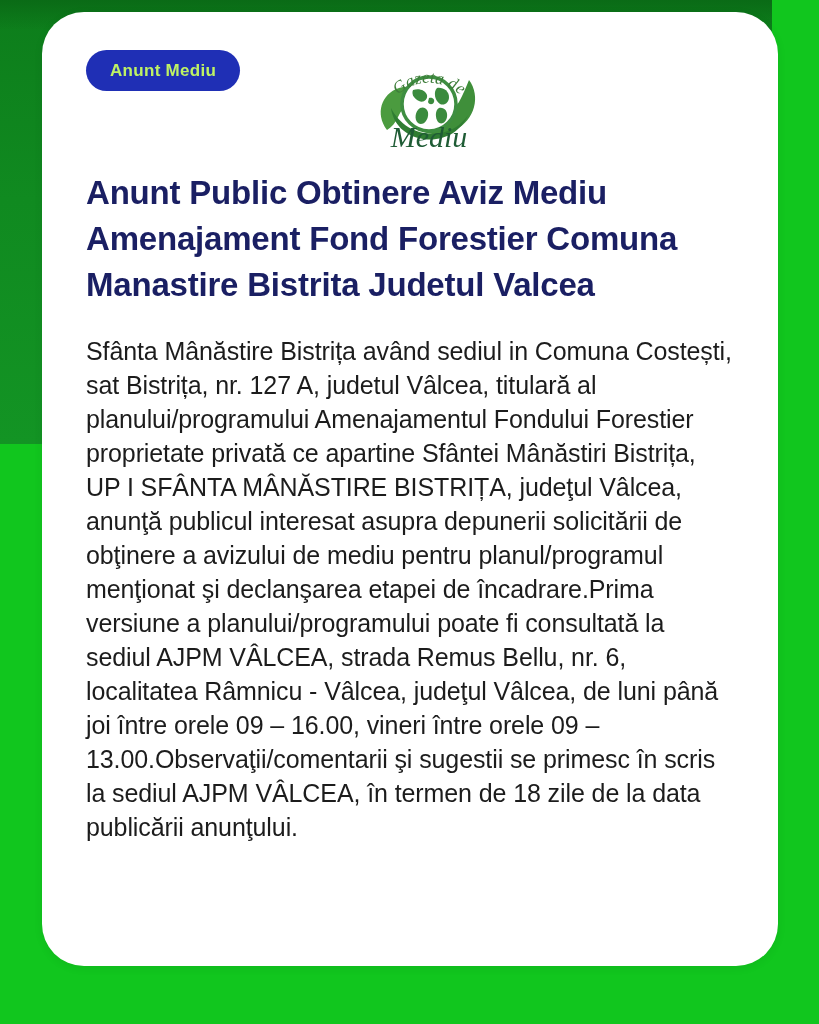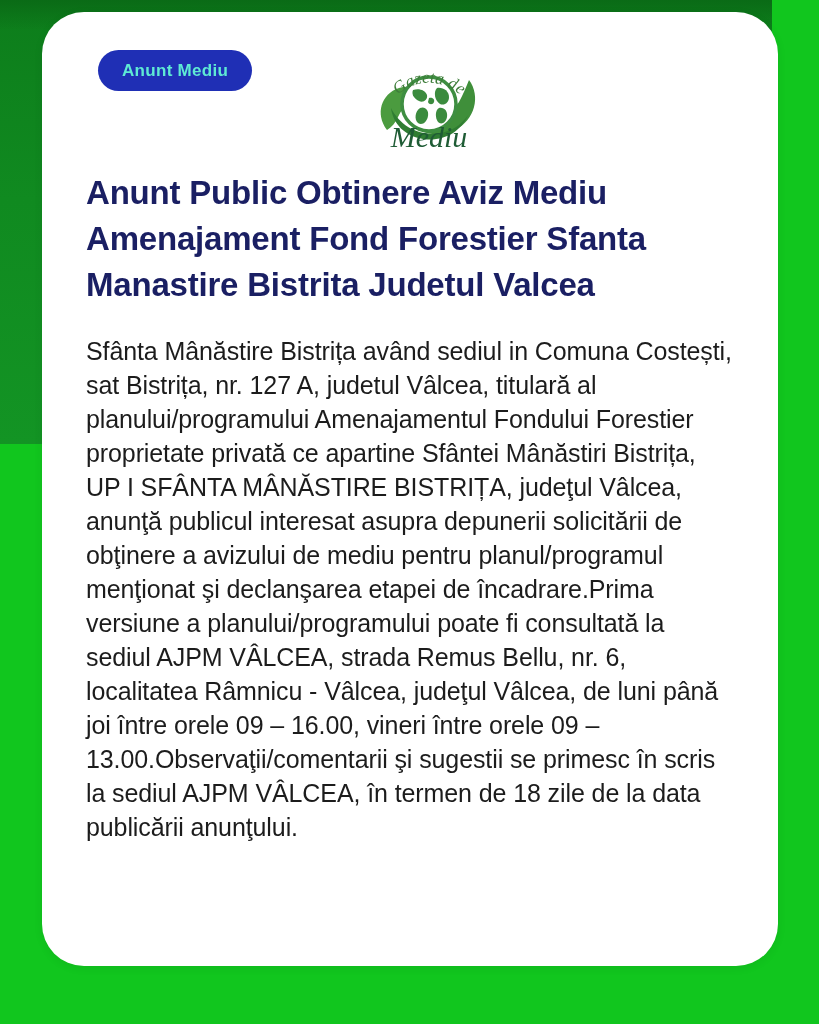--- a/index.html
+++ b/index.html
@@ -45,29 +45,29 @@
     left:0; top:0; right:0;
     padding:26px 44px 0 44px;
   }
   
   .header-row {
     position:relative;
     height:118px;
   }
   .badge {
     position:absolute;
-    left:12px; top:12px;
+    left:0; top:12px;
     display:inline-flex;
     align-items:center;
     justify-content:center;
     height:41px;
     padding:0 24px;
     border-radius:21px;
     background:#1f2fb5;
-    color:#5eead4;
+    color:#bef264;
     font-size:17px;
     font-weight:bold;
     letter-spacing:0.3px;
     white-space:nowrap;
   }
   .logo {
     position:absolute;
     left:279px; top:0px;
     width:128px; height:118px;
   }
@@ -128,18 +128,18 @@
           <text font-family="'Liberation Serif', serif" font-size="17" font-style="italic" fill="#3e7d3a">
             <textPath href="#arcTop" startOffset="50%" text-anchor="middle">Gazeta de</textPath>
           </text>
 
           <text x="64" y="109" text-anchor="middle" font-family="'Liberation Serif', serif" font-size="30" font-style="italic" fill="#1f5c35">Mediu</text>
         </svg>
       </div>
 
     </div>
 
-    <h1 class="heading">Anunt Public Obtinere Aviz Mediu Amenajament Fond Forestier Sfanta Manastire Bistrita Judetul Valcea</h1>
+    <h1 class="heading">Anunt Public Obtinere Aviz Mediu Amenajament Fond Forestier Comuna Manastire Bistrita Judetul Valcea</h1>
 
     <p class="body-text">Sfânta Mânăstire Bistrița având sediul in Comuna Costești, sat Bistrița, nr. 127 A, judetul Vâlcea, titulară al planului/programului Amenajamentul Fondului Forestier proprietate privată ce apartine Sfântei Mânăstiri Bistrița, UP I SFÂNTA MÂNĂSTIRE BISTRIȚA, judeţul Vâlcea, anunţă publicul interesat asupra depunerii solicitării de obţinere a avizului de mediu pentru planul/programul menţionat şi declanşarea etapei de încadrare.Prima versiune a planului/programului poate fi consultată la sediul AJPM VÂLCEA, strada Remus Bellu, nr. 6, localitatea Râmnicu - Vâlcea, judeţul Vâlcea, de luni până joi între orele 09 – 16.00, vineri între orele 09 – 13.00.Observaţii/comentarii şi sugestii se primesc în scris la sediul AJPM VÂLCEA, în termen de 18 zile de la data publicării anunţului.</p>
 
   </div>
 </div>
 
 </body></html>

